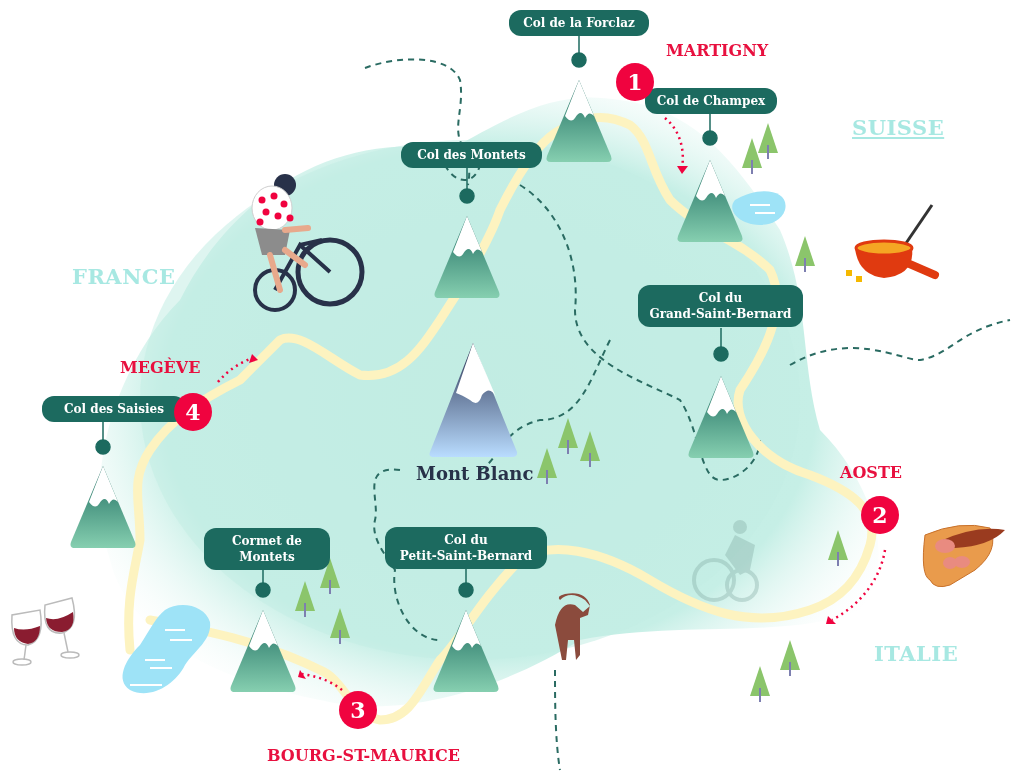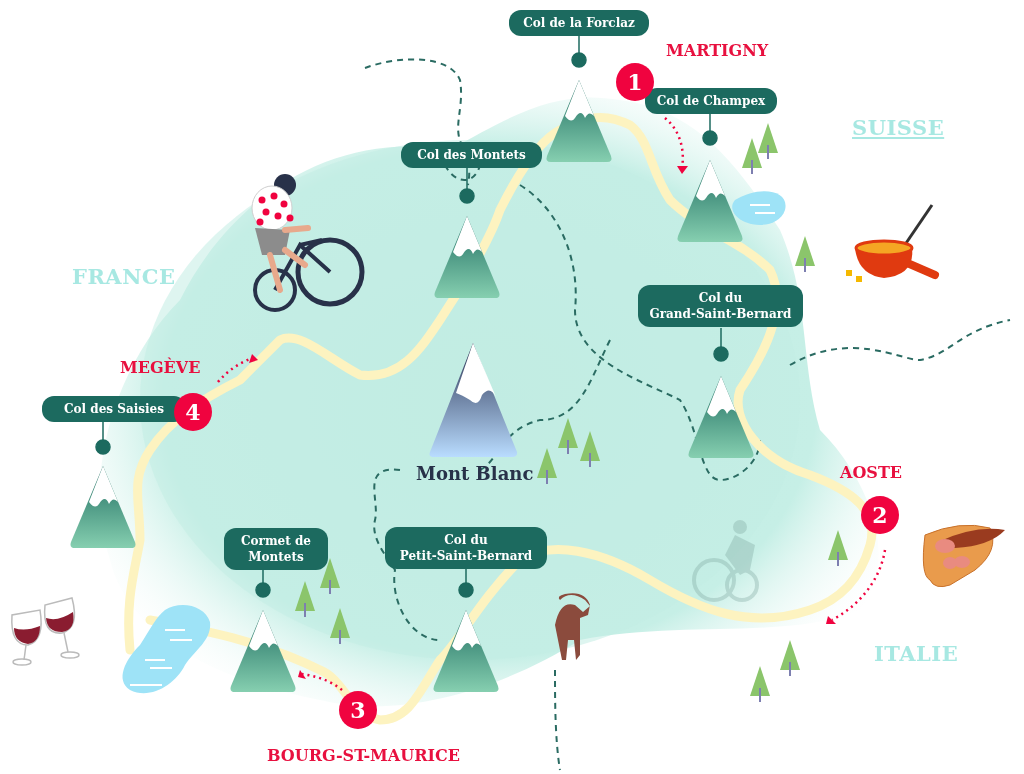--- a/index.html
+++ b/index.html
@@ -193,21 +193,21 @@
   <div class="country" style="left:874px;top:641px;">ITALIE</div>
 
   <div class="col-label" style="left:509px;top:10px;width:140px;">Col de la Forclaz</div>
   <div class="col-label" style="left:645px;top:88px;width:132px;">Col de Champex</div>
   <div class="col-label" style="left:401px;top:142px;width:141px;">Col des Montets</div>
   <div class="col-label" style="left:638px;top:285px;width:165px;">
     <div>Col du</div>
     <div>Grand-Saint-Bernard</div>
   </div>
   <div class="col-label" style="left:42px;top:396px;width:144px;">Col des Saisies</div>
-  <div class="col-label" style="left:224px;top:528px;width:104px;">
+  <div class="col-label" style="left:204px;top:528px;width:126px;">
     <div>Cormet de</div>
     <div>Montets</div>
   </div>
   <div class="col-label" style="left:385px;top:527px;width:162px;">
     <div>Col du</div>
     <div>Petit-Saint-Bernard</div>
   </div>
 
   <div class="summit-name" style="left:416px;top:463px;">Mont Blanc</div>
 

